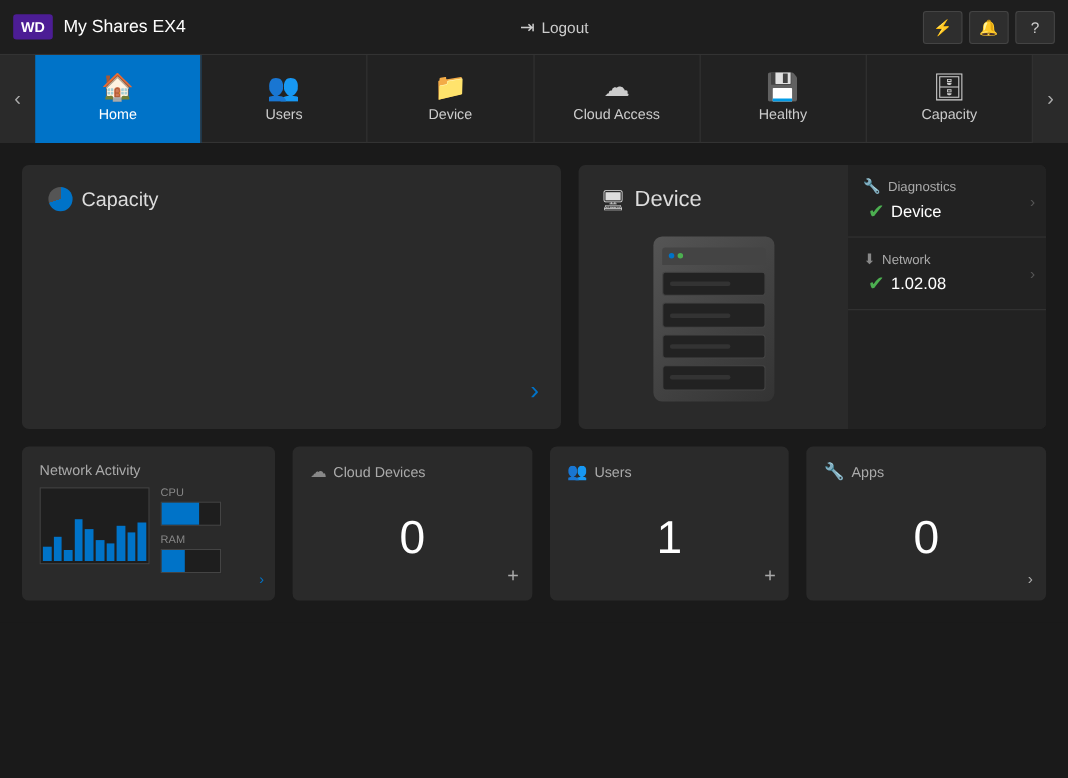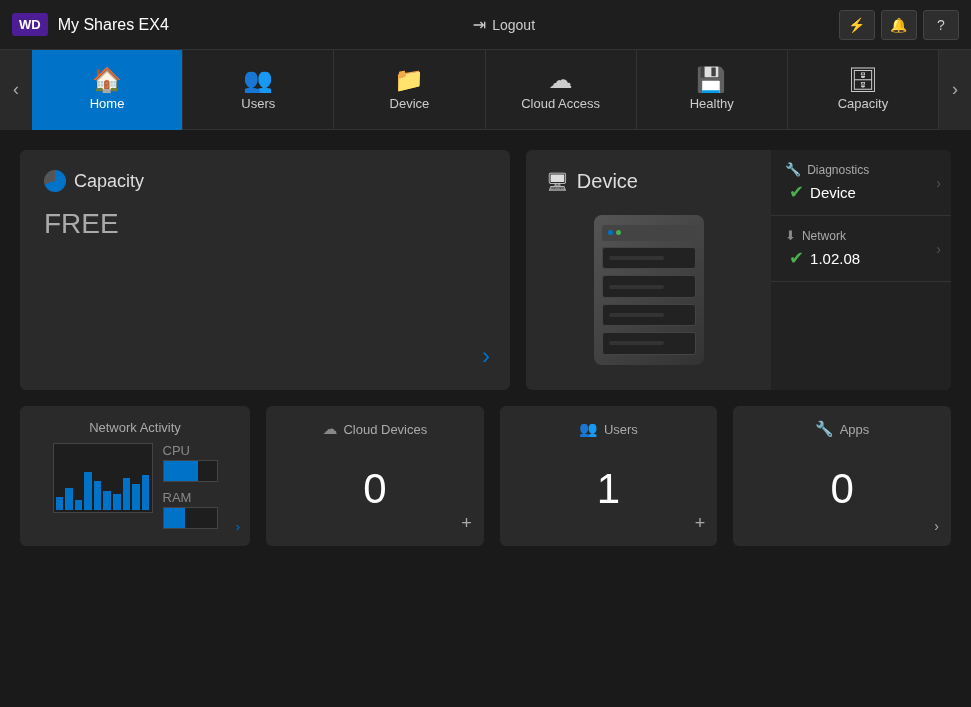--- a/index.html
+++ b/index.html
@@ -303,21 +303,20 @@
     }
 
     
     .widget-card {
       background: #2a2a2a;
       border-radius: 6px;
       padding: 14px 16px;
       display: flex;
       flex-direction: column;
       position: relative;
-      align-items: center;
     }
     .network-card {
       width: 230px;
       flex-shrink: 0;
     }
     .widget-title {
       font-size: 13px;
       color: #aaa;
       margin-bottom: 8px;
       display: flex;
@@ -347,21 +346,21 @@
     .graph-bar {
       background: #0073c8;
       flex: 1;
     }
     .network-meters {
       display: flex;
       flex-direction: column;
       gap: 8px;
     }
     .meter-label {
-      font-size: 13px;
+      font-size: 10px;
       color: #888;
       margin-bottom: 2px;
     }
     .meter-bar {
       width: 55px;
       height: 22px;
       background: #1e1e1e;
       border: 1px solid #444;
       display: flex;
       align-items: flex-end;
@@ -481,21 +480,20 @@
 
 <div class="main">
 
   <div class="top-row">
 
     <div class="capacity-card">
       <div class="card-title">
         <div class="pie-icon"></div>
         <span>Capacity</span>
       </div>
-      <div class="capacity-label">FREE</div>
       <div class="capacity-arrow">›</div>
     </div>
 
     <div class="device-card">
       <div class="device-left">
         <div class="device-title">
           <span style="font-size:18px;">🖥</span>
           <span>Device</span>
         </div>
 

